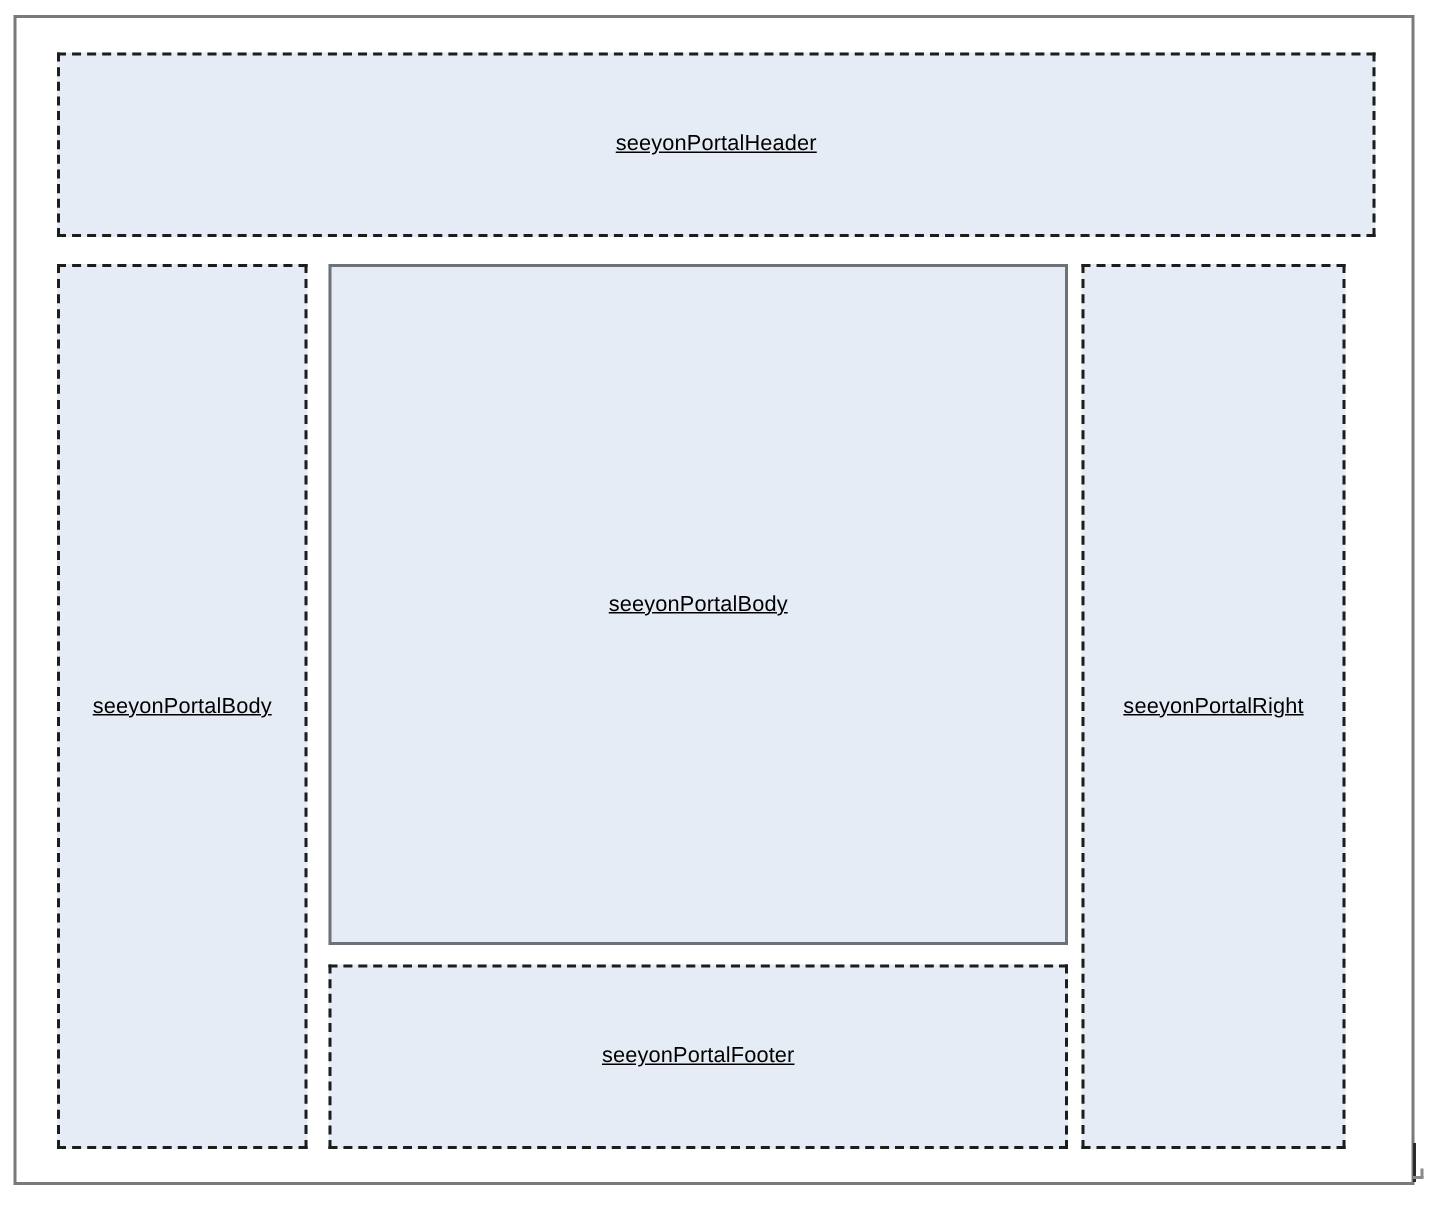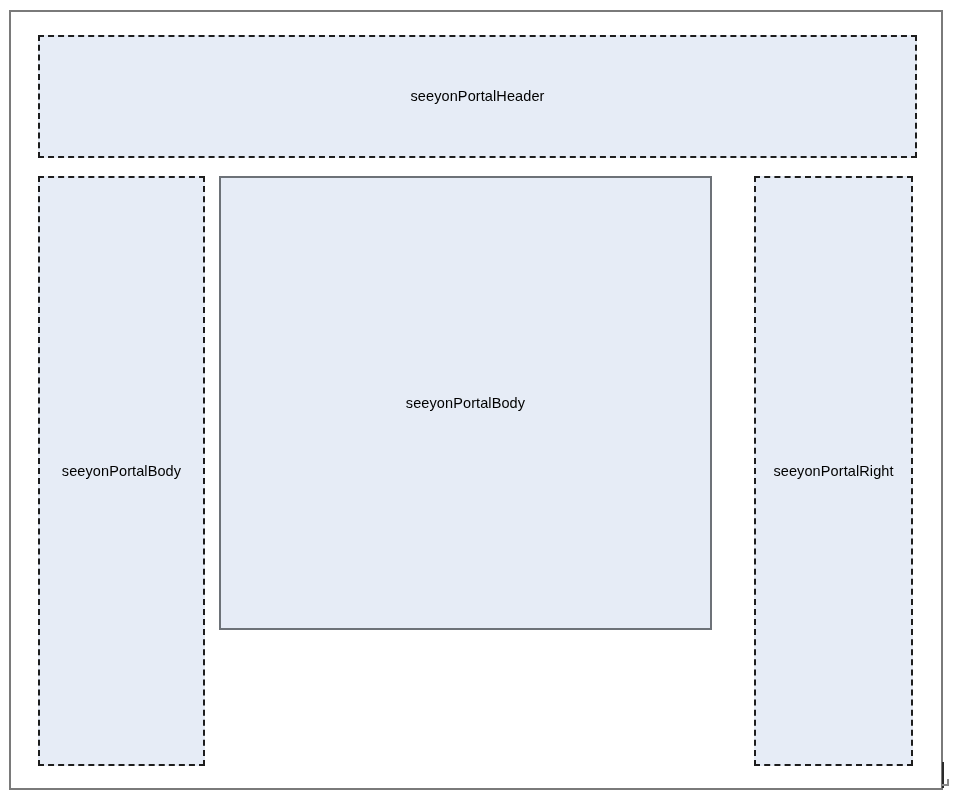--- a/index.html
+++ b/index.html
@@ -54,20 +54,21 @@
   }
 
   .region.solid {
     border: 2px solid #6d7278;
     align-items: center;
   }
 
   .region-label {
     pointer-events: none;
     white-space: nowrap;
+    text-decoration: underline;
   }
 
   
   #region-header {
     left: 38px;
     top: 35px;
     width: 879px;
     height: 123px;
   }
 
@@ -86,23 +87,23 @@
   }
 
   #region-footer {
     left: 219px;
     top: 643px;
     width: 493px;
     height: 123px;
   }
 
   #region-right {
-    left: 754px;
+    left: 721px;
     top: 176px;
-    width: 159px;
+    width: 176px;
     height: 590px;
   }
 
   
   .caret-artifact {
     position: absolute;
     left: 940px;
     top: 762px;
     width: 10px;
     height: 30px;
@@ -144,20 +145,23 @@
   </div>
 
   <div class="region dashed" id="region-left">
     <span class="region-label">seeyonPortalBody</span>
   </div>
 
   <div class="region solid" id="region-body">
     <span class="region-label">seeyonPortalBody</span>
   </div>
 
+  <div class="region dashed" id="region-footer">
+    <span class="region-label">seeyonPortalFooter</span>
+  </div>
 
   <div class="region dashed" id="region-right">
     <span class="region-label">seeyonPortalRight</span>
   </div>
 
   <div class="caret-artifact">
     <span class="stem"></span>
     <span class="foot"></span>
     <span class="tick"></span>
   </div>

